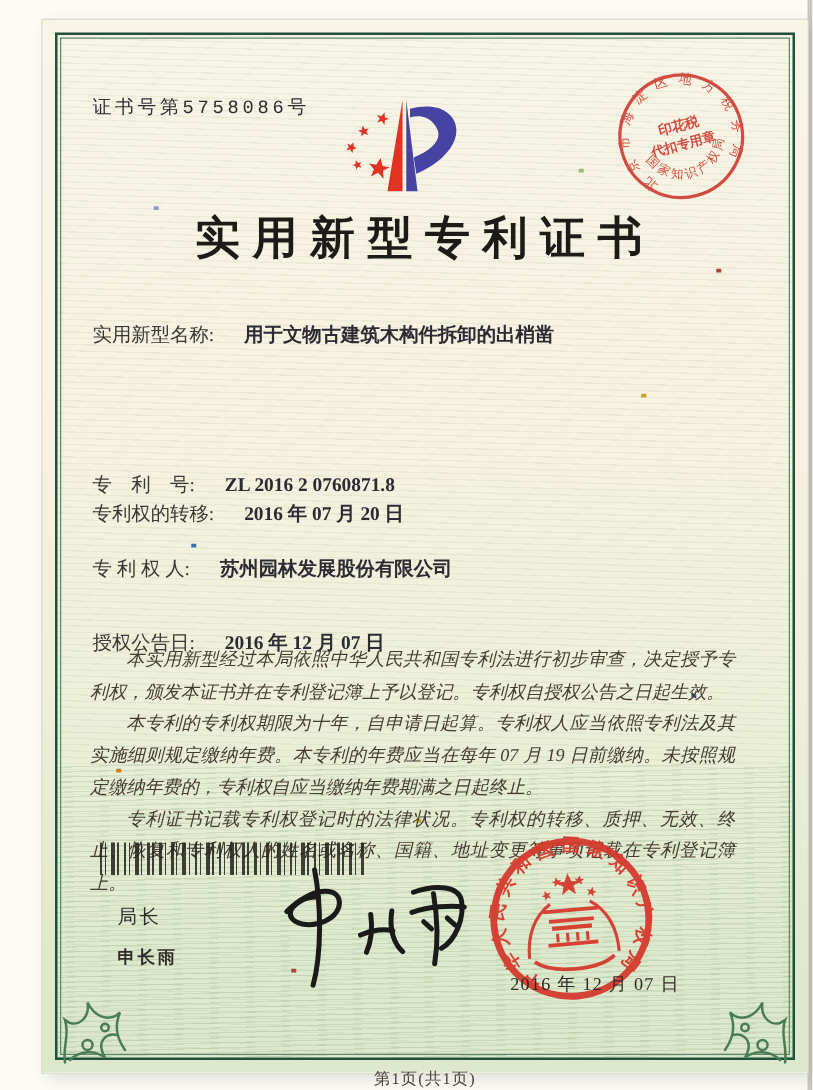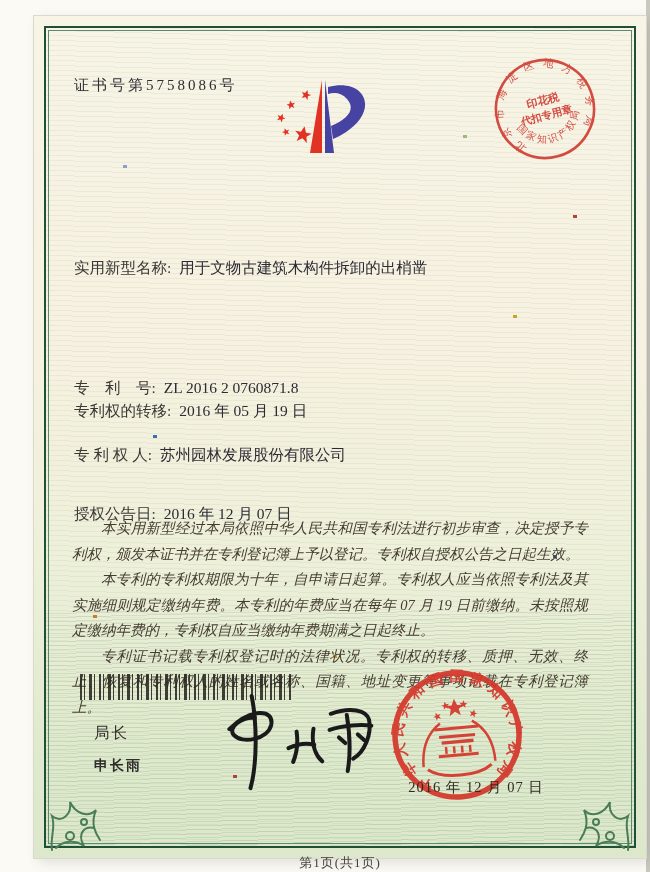--- a/index.html
+++ b/index.html
@@ -15,28 +15,28 @@
     box-shadow:0 0 0 1px #dbd8cd, 5px 4px 12px rgba(70,70,55,.16);
   }
   .waves{position:absolute;inset:12px;background:repeating-linear-gradient(1.5deg,rgba(122,158,110,.10) 0 1px,transparent 1px 5px);}
   .waves-strong{position:absolute;left:12px;right:12px;bottom:12px;height:235px;background:repeating-linear-gradient(-1.6deg,rgba(100,148,94,.17) 0 1px,transparent 1px 4px);}
   .frame{position:absolute;inset:10px;border:2px solid #1f5138;}
   .frame-inner{position:absolute;inset:14px;border:1px solid #5d8a6c;}
   .fibers{position:absolute;left:0;top:0;width:2px;height:1px;background:transparent;
     box-shadow:480px 300px 0 1px #c9a227,120px 420px 0 1px #3a6fb0,540px 200px 0 1px #b0433a,
     90px 150px 0 1px #8aa1c9,300px 640px 0 1px #c9a227,520px 540px 0 1px #3a6fb0,
     200px 760px 0 1px #b0433a,430px 120px 0 1px #9fb87e,60px 600px 0 1px #c97f27;}
-  .cert-no{position:absolute;left:40px;top:60px;font-size:15px;letter-spacing:3px;color:#2e2c33;}
+  .cert-no{position:absolute;left:40px;top:60px;font-size:15px;letter-spacing:3px;color:#2e2c33;font-family:Liberation Mono, monospace;}
   .logo{position:absolute;left:228px;top:54px;width:110px;height:98px;}
   .tax-stamp{position:absolute;left:456px;top:38px;width:110px;height:110px;transform:rotate(-15deg);opacity:.9;}
   .title{position:absolute;left:0;top:150px;width:100%;margin:0;text-align:center;
     font-size:36px;font-weight:600;letter-spacing:10px;color:#1d1b18;}
   .field{position:absolute;left:40px;font-size:15.5px;color:#33302e;white-space:nowrap;}
-  .field .lab{color:#3a3734;margin-right:8px;}
-  .field .val{color:#2c2a33;}
+  .field .lab{color:#3a3734;margin-right:24px;}
+  .field .val{color:#2c2a33;font-weight:bold;}
   .f0{top:242px}.f1{top:297px}.f2{top:362px}.f3{top:385px}.f4{top:429px}.f5{top:488px}
   .body-text{position:absolute;left:38px;top:500px;width:516px;font-size:14.5px;line-height:25.5px;
     color:#443c31;text-align:justify;}
   .body-text p{margin:0;text-indent:2em;font-style:italic;}
   .barcode{position:absolute;left:46px;top:658px;width:212px;height:26px;opacity:.87;
     background:repeating-linear-gradient(90deg,#26241f 0 2px,transparent 2px 4px,#26241f 4px 5px,transparent 5px 9px,#26241f 9px 12px,transparent 12px 14px,#26241f 14px 15px,transparent 15px 19px);}
   .director-title{position:absolute;left:60px;top:707px;font-size:15.5px;letter-spacing:2px;color:#2f2d2a;}
   .director-name{position:absolute;left:60px;top:741px;font-size:14px;letter-spacing:2px;color:#2f2d2a;font-weight:bold;}
   .signature{position:absolute;left:168px;top:666px;width:175px;height:115px;transform:rotate(-3deg);}
   .official-seal{position:absolute;left:356px;top:652px;width:134px;height:134px;transform:rotate(-5deg);opacity:.93;}
@@ -108,29 +108,30 @@
     <text font-size="10.5" fill="#cf3a30" letter-spacing="8">
       <textPath href="#taxTopArc">北京市海淀区地方税务局</textPath>
     </text>
     <text font-size="10" fill="#cf3a30" letter-spacing="2.2">
       <textPath href="#taxBotArc">国家知识产权局</textPath>
     </text>
     <text x="55" y="50" text-anchor="middle" font-size="11" font-weight="bold" fill="#cf3a30">印花税</text>
     <text x="55" y="65" text-anchor="middle" font-size="10.5" font-weight="bold" fill="#cf3a30">代扣专用章</text>
   </svg>
 
+  <h1 class="title">实用新型专利证书</h1>
 
   <div class="field f0">
     <span class="lab">实用新型名称:</span><span class="val">用于文物古建筑木构件拆卸的出梢凿</span>
   </div>
   <div class="field f2">
     <span class="lab">专　利　号:</span><span class="val">ZL 2016 2 0760871.8</span>
   </div>
   <div class="field f3">
-    <span class="lab">专利权的转移:</span><span class="val">2016 年 05 月 19 日</span>
+    <span class="lab">专利权的转移:</span><span class="val">2016 年 07 月 20 日</span>
   </div>
   <div class="field f4">
     <span class="lab">专 利 权 人:</span><span class="val">苏州园林发展股份有限公司</span>
   </div>
   <div class="field f5">
     <span class="lab">授权公告日:</span><span class="val">2016 年 12 月 07 日</span>
   </div>
 
   <div class="body-text">
     <p>本实用新型经过本局依照中华人民共和国专利法进行初步审查，决定授予专利权，颁发本证书并在专利登记簿上予以登记。专利权自授权公告之日起生效。</p>

